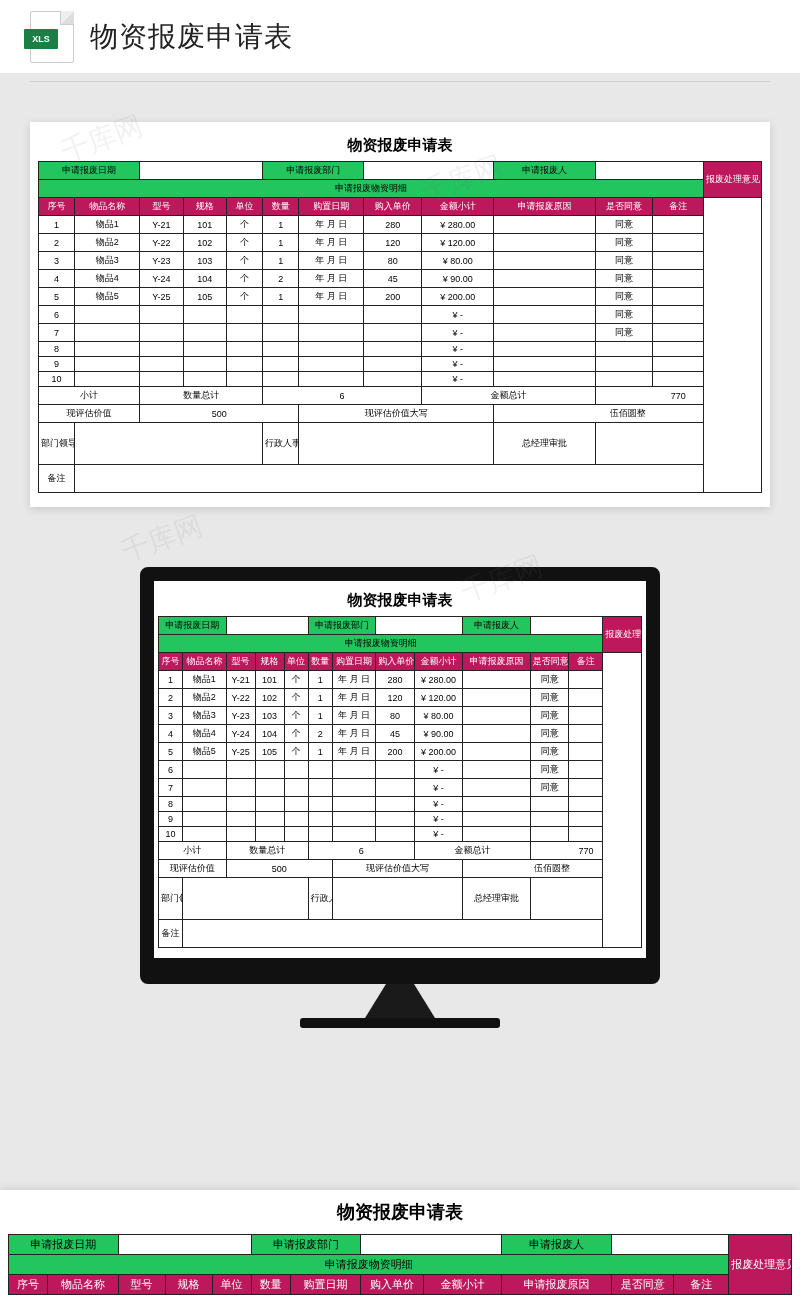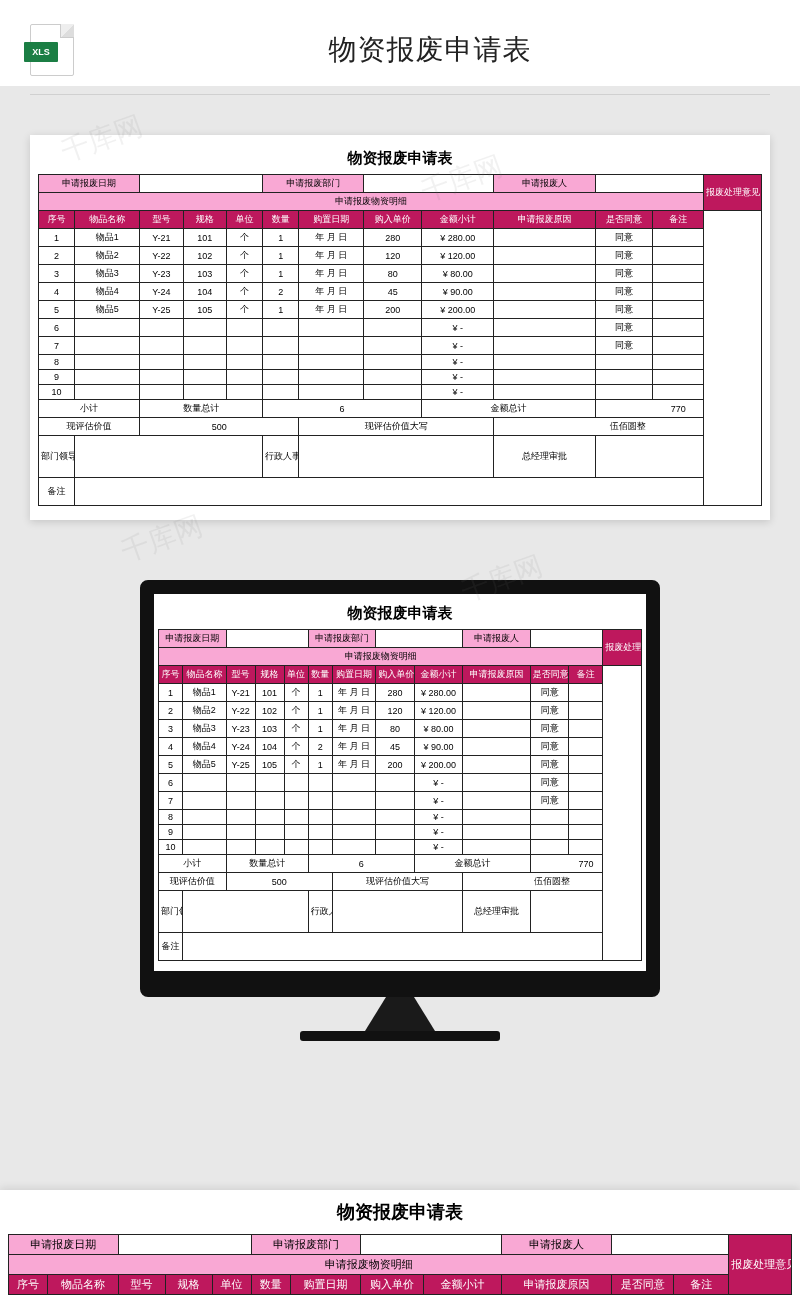--- a/index.html
+++ b/index.html
@@ -8,23 +8,22 @@
     background: #e8e8e8;
     width: 800px;
     height: 1300px;
     overflow: hidden;
     position: relative;
   }
   
   .product-header {
     display: flex;
     align-items: center;
-    padding: 24px 30px 10px 30px;
+    padding: 11px 30px 10px 30px;
     background: #fff;
-    text-align: center;
   }
   .xls-icon {
     width: 44px; height: 52px;
     position: relative;
     margin-right: 16px;
   }
   .xls-icon .page {
     width: 44px; height: 52px;
     background: #fff;
     border: 1px solid #ccc;
@@ -129,21 +128,21 @@
     text-align: center;
     vertical-align: middle;
     overflow: hidden;
     white-space: nowrap;
   }
   table.sheet .hd {
     background: #be185d;
     color: #fff;
     font-weight: 400;
   }
-  table.sheet .lbl { background: #f9a8d4; font-weight: 400; }
+  table.sheet .lbl { background: #22c55e; font-weight: 400; }
   table.sheet .tall { height: 42px; }
   table.sheet .mid { height: 28px; }
   .curr { text-align: right; padding-right: 4px; }
   .yen::before { content: "¥ "; color: #000; }
 
   
   .bottom-strip {
     position: absolute;
     left: 0; right: 0; bottom: 0;
     background: #fff;

